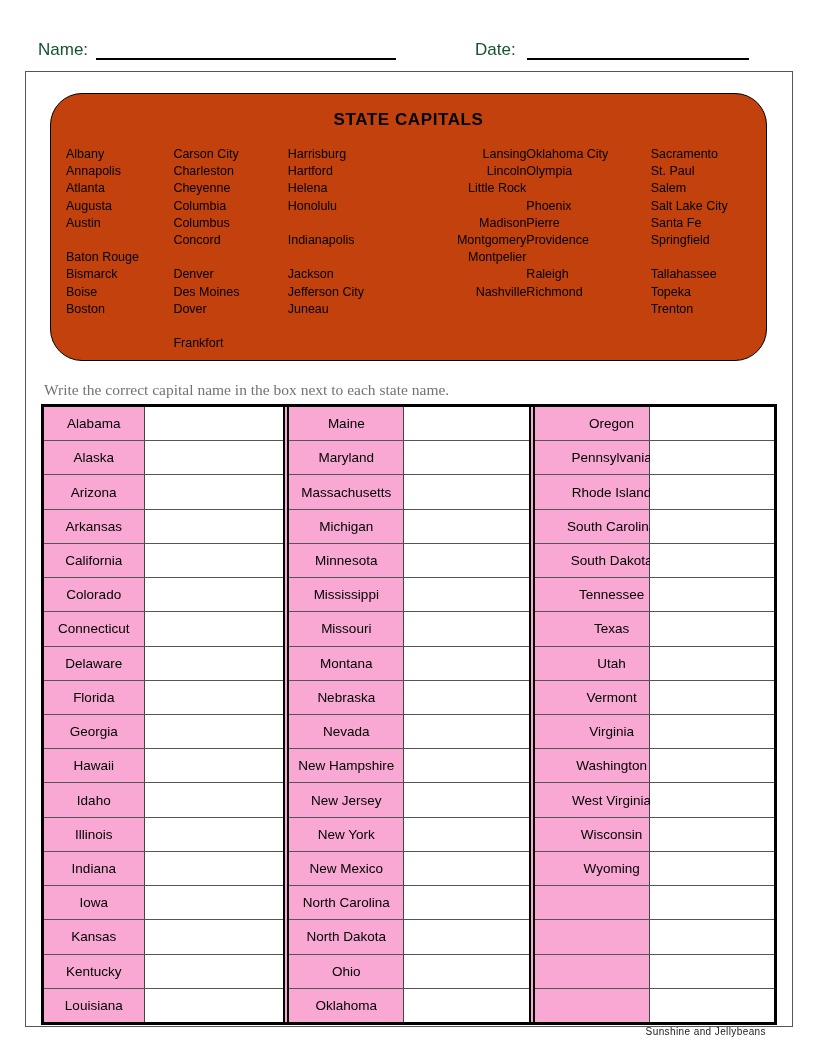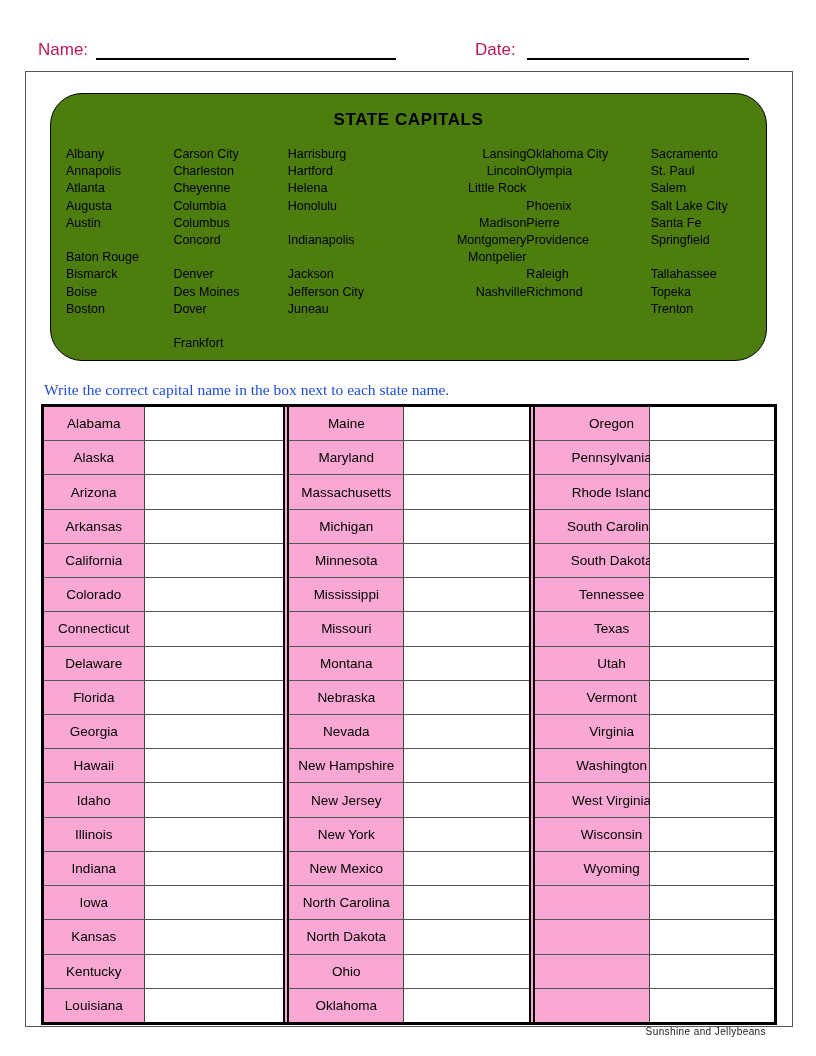--- a/index.html
+++ b/index.html
@@ -6,38 +6,38 @@
   html,body { background:#fff; }
   body {
     width:816px; height:1056px;
     position:relative;
     font-family:"Liberation Sans", sans-serif;
     color:#000;
     overflow:hidden;
   }
 
   
-  .top-label { position:absolute; font-size:17px; color:#be185d; }
+  .top-label { position:absolute; font-size:17px; color:#14532d; }
   #name-label { left:38px; top:40px; }
   #date-label { left:475px; top:40px; }
   .blank-line { position:absolute; border-bottom:2px solid #000; height:20px; top:40px; }
   #name-line { left:96px;  width:300px; }
   #date-line { left:527px; width:222px; }
 
   
   .outer-box {
     position:absolute; left:25px; top:71px; width:768px; height:956px;
     border:1.5px solid #555;
   }
 
   
   .capitals-box {
     position:absolute; left:50px; top:93px; width:717px; height:268px;
     border:1.6px solid #000; border-radius:32px;
-    background:#4d7c0f;
+    background:#c2410c;
     text-decoration:underline;
   }
   .cap-title {
     position:absolute; left:0; right:0; top:16px;
     text-align:center;
     font-size:17px; font-weight:bold; letter-spacing:0.6px;
   }
   .cap-cols {
     position:absolute; left:15px; top:52px; right:4px;
     display:flex;
@@ -48,21 +48,21 @@
   .cap-col:nth-child(3){ width:125px; }
   .cap-col:nth-child(4){ width:115px;text-align:right; }
   .cap-col:nth-child(5){ width:125px; }
   .cap-col:nth-child(6){ width:112px; }
   .cap-line { height:17.2px; line-height:17.2px; white-space:nowrap; }
 
   
   .instruction {
     position:absolute; left:44px; top:381px;
     font-family:"Liberation Serif", serif;
-    font-size:15.5px; color:#1d4ed8;
+    font-size:15.5px; color:#737373;
   }
 
   
   .answer-table {
     position:absolute; left:41px; top:404px; width:736px; height:621px;
     border:3px solid #000;
     display:flex;
     background:#f9a8d4;
   }
   .group {

